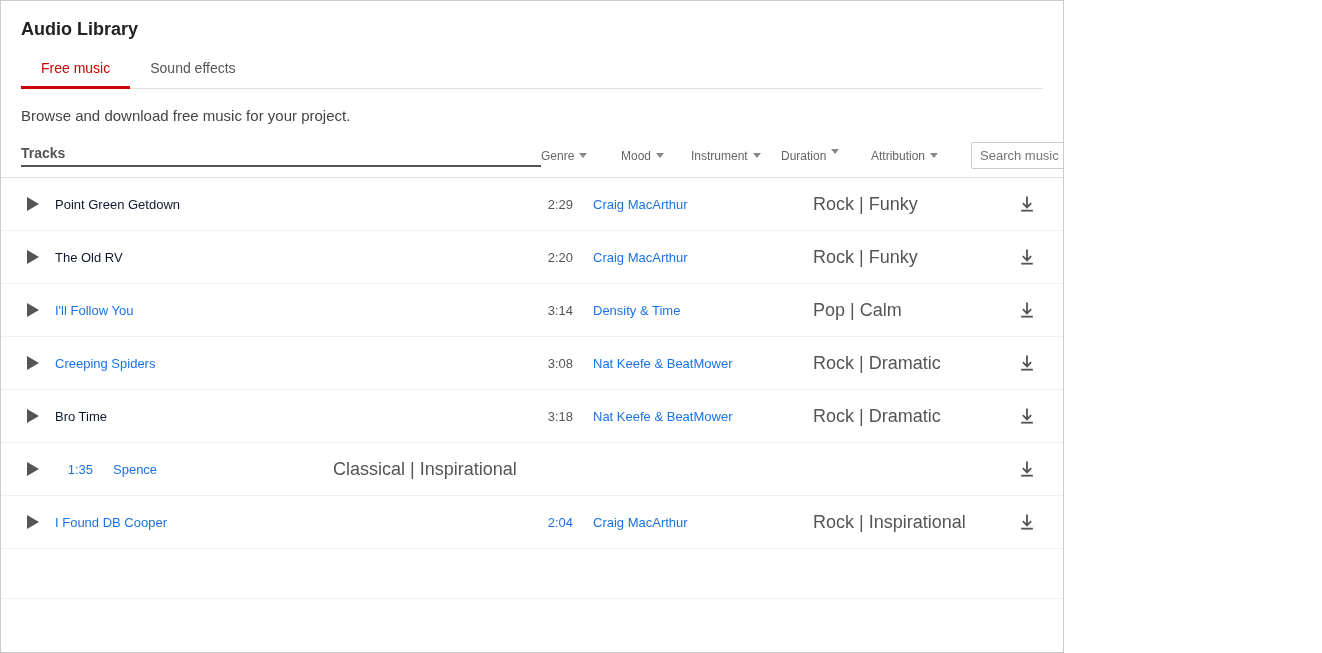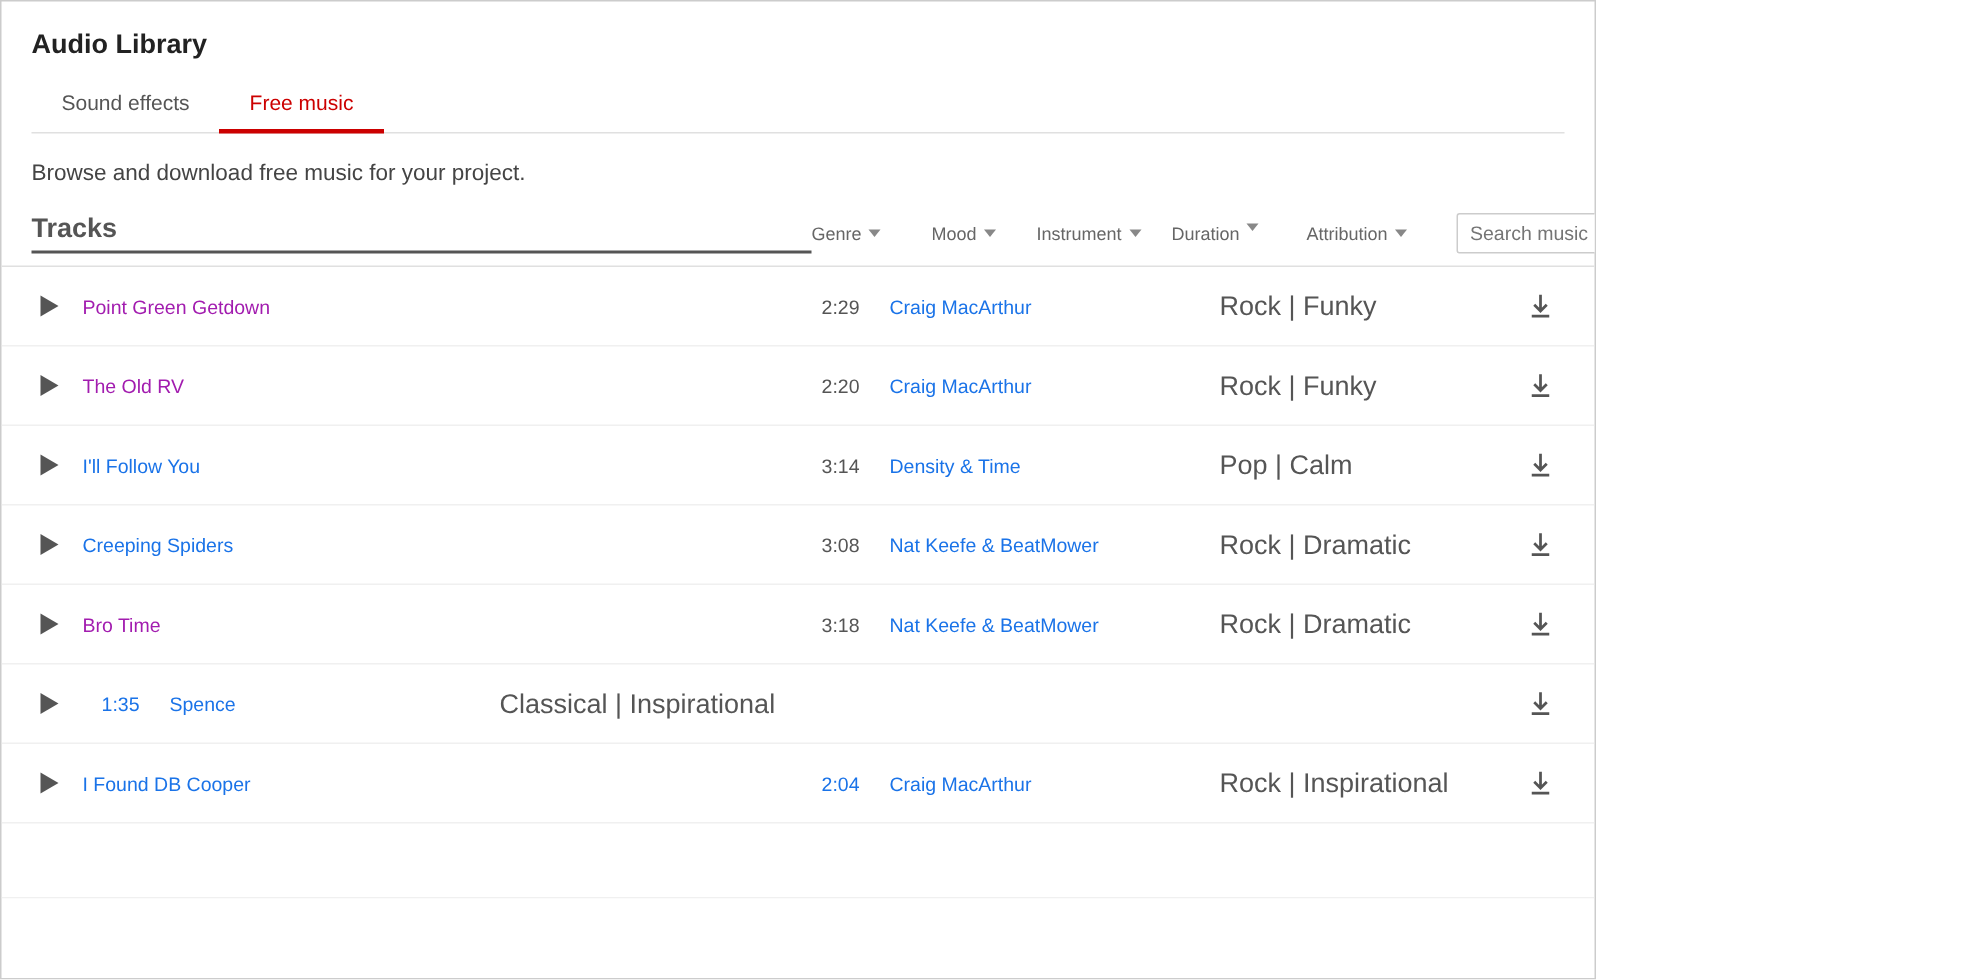--- a/index.html
+++ b/index.html
@@ -54,21 +54,21 @@
       padding: 8px 20px;
       border-bottom: 1px solid #e0e0e0;
       color: #666;
       font-size: 12px;
       gap: 0;
     }
     .col-tracks {
       flex: 0 0 520px;
       font-weight: bold;
       color: #555;
-      font-size: 18px;
+      font-size: 14px;
       border-bottom: 2px solid #555;
       padding-bottom: 4px;
       display: flex;
       align-items: center;
     }
     .col-genre {
       flex: 0 0 80px;
       display: flex;
       align-items: center;
       gap: 3px;
@@ -170,21 +170,21 @@
     }
     .track-name {
       font-size: 13px;
     }
     .track-name.linked {
       color: #1a73e8;
       cursor: pointer;
       text-decoration: none;
     }
     .track-name.plain {
-      color: #a21caf;
+      color: #0f172a;
     }
     .track-duration {
       flex: 0 0 60px;
       color: #555;
       font-size: 13px;
       text-align: right;
       padding-right: 10px;
     }
     .track-duration.linked {
       color: #1a73e8;
@@ -219,22 +219,22 @@
       position: relative;
     }
   </style>
 </head>
 <body>
 
 <div class="app-container">
   <div class="header">
     <div class="app-title">Audio Library</div>
     <div class="tabs">
+      <div class="tab active">Free music</div>
       <div class="tab">Sound effects</div>
-      <div class="tab active">Free music</div>
     </div>
   </div>
 
   <div class="subtitle">Browse and download free music for your project.</div>
 
   <div class="table-area">
     <div class="table-header">
       <div class="col-tracks">
         <span>Tracks</span>
       </div>

